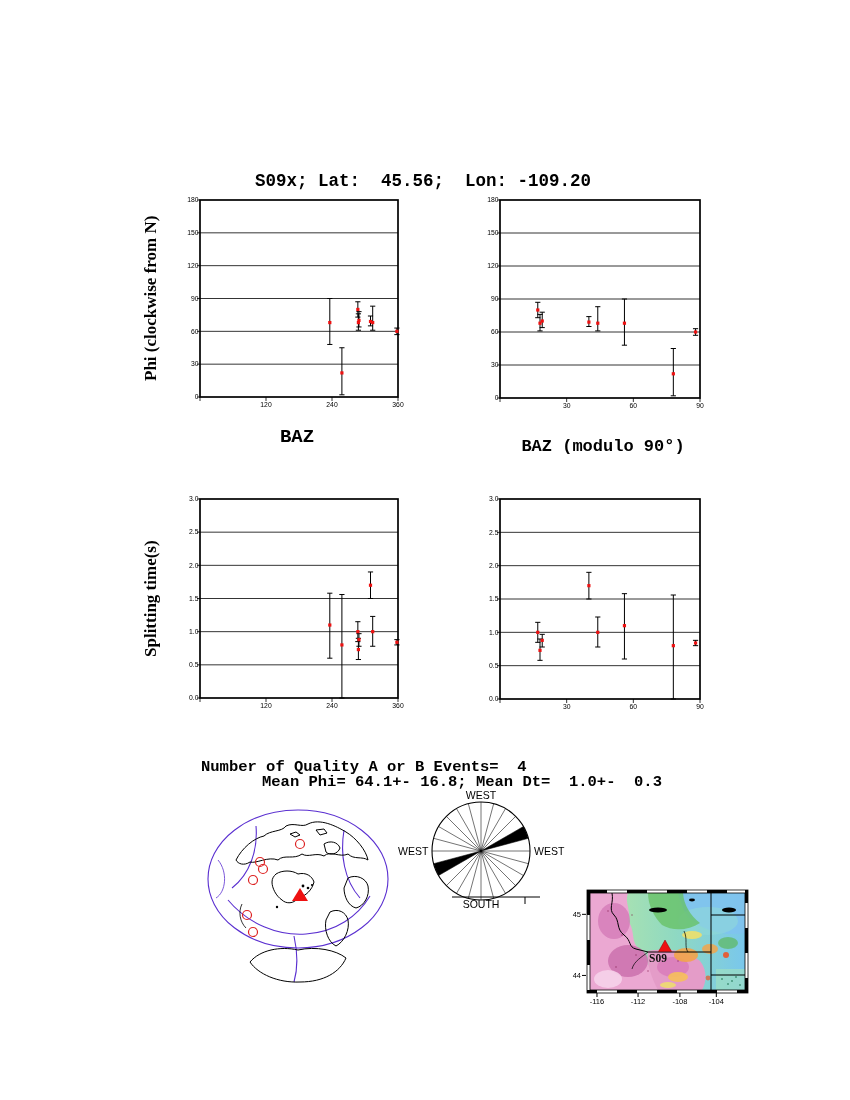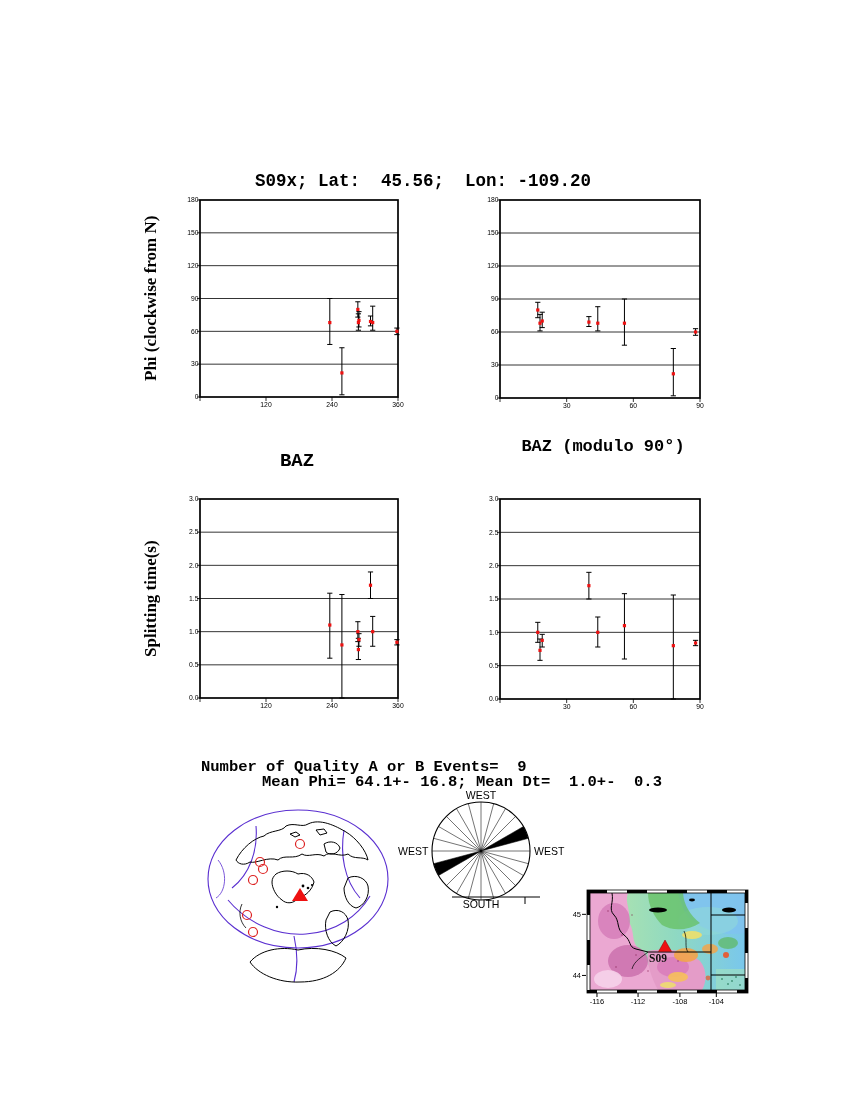--- a/index.html
+++ b/index.html
@@ -263,25 +263,25 @@
       <rect x="122.84444444444445" y="125.06666666666666" width="3.2" height="3.2" fill="#ee1111"></rect>
       <rect x="171.73333333333335" y="145.06666666666666" width="3.2" height="3.2" fill="#ee1111"></rect>
       <rect x="36.17777777777778" y="131.73333333333335" width="3.2" height="3.2" fill="#ee1111"></rect>
       <rect x="38.4" y="149.73333333333335" width="3.2" height="3.2" fill="#ee1111"></rect>
       <rect x="40.62222222222222" y="139.73333333333335" width="3.2" height="3.2" fill="#ee1111"></rect>
       <rect x="87.28888888888889" y="85.06666666666668" width="3.2" height="3.2" fill="#ee1111"></rect>
       <rect x="96.17777777777778" y="131.73333333333335" width="3.2" height="3.2" fill="#ee1111"></rect>
       <rect x="193.95555555555555" y="142.4" width="3.2" height="3.2" fill="#ee1111"></rect>
     </svg>
 
-  <div class="abs serifb ctr" style="left:297px;top:426px;font-size:19px;margin-top:24px;">BAZ</div>
+  <div class="abs serifb ctr" style="left:297px;top:426px;font-size:19px;">BAZ</div>
   <div class="abs serifb ctr" style="left:603px;top:437px;font-size:17px;">BAZ (modulo 90°)</div>
 
   <div class="abs serifb pre" style="left:262px;top:742px;font-size:15.5px;margin-top:31px;">Mean Phi= 64.1+- 16.8; Mean Dt=  1.0+-  0.3</div>
-  <div class="abs serifb pre" style="left:201px;top:758px;font-size:15.5px;">Number of Quality A or B Events=  9</div>
+  <div class="abs serifb pre" style="left:201px;top:758px;font-size:15.5px;">Number of Quality A or B Events=  4</div>
 
   <svg class="layer" style="left:198px;top:800px;" width="200" height="200">
     <g stroke="#5a2fd0" fill="none" stroke-width="1.1">
       <ellipse cx="100" cy="79" rx="90" ry="69"></ellipse>
       <path d="M30,100 C50,124 80,136 108,134 C138,132 160,116 172,96"></path>
       <path d="M58,26 C60,50 52,74 34,88"></path>
       <path d="M146,30 C142,54 146,80 162,98"></path>
       <path d="M96,136 C100,154 100,168 96,182"></path>
       <path d="M20,60 C30,72 28,92 18,98" stroke-width="0.8"></path>
     </g>

